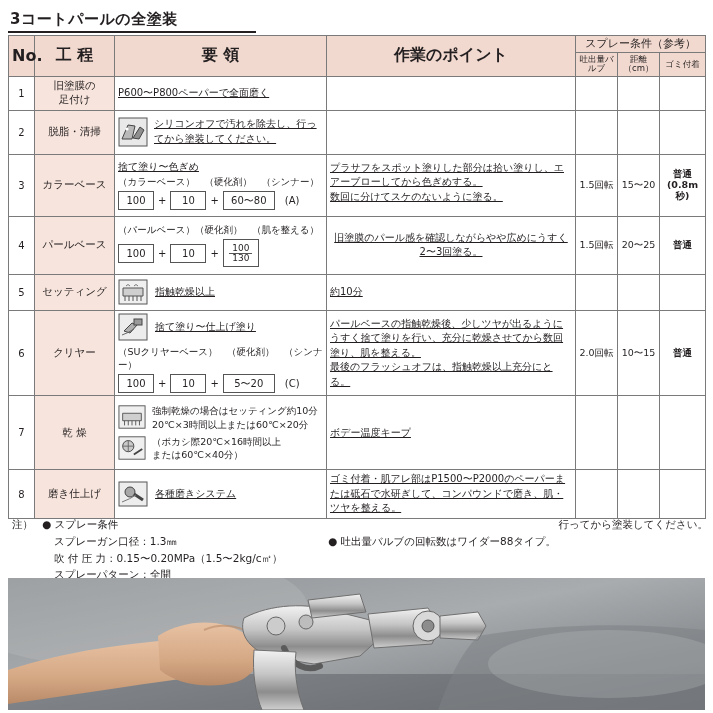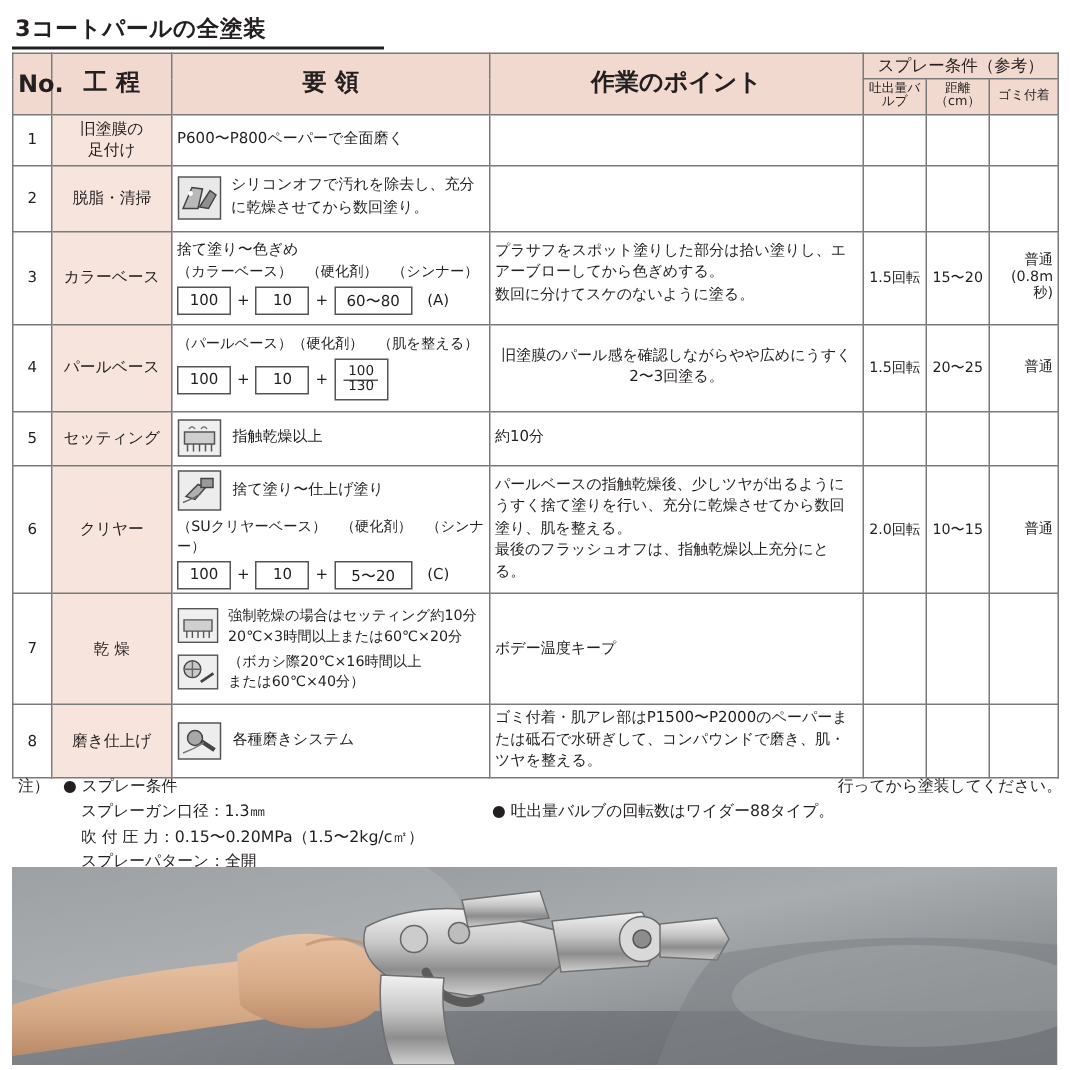--- a/index.html
+++ b/index.html
@@ -22,22 +22,22 @@
     font-size:10px;
   }
   table.main td,table.main th{
     border:1px solid #7a7a7a;padding:2px 3px;vertical-align:middle;
   }
   .hdr{background:#f2d9cf;text-align:center;font-weight:bold;font-size:16px;}
   .hdr-sub{background:#f2d9cf;text-align:center;font-size:8.5px;font-weight:normal;line-height:1.1;}
   .c-no{width:26px;text-align:center;font-size:10px;}
   .c-proc{width:80px;background:#f7e4dc;text-align:center;font-size:10.5px;}
   .c-small{width:38px;text-align:center;font-size:9.5px;}
-  .c-spd{width:46px;text-align:right;font-size:9.5px;line-height:1.15;}
-  .txt{line-height:1.45;font-size:10px;}
+  .c-spd{width:46px;text-align:center;font-size:9.5px;line-height:1.15;font-weight:bold;}
+  .txt{line-height:1.45;font-size:10px;text-decoration:underline;}
   .txt-s{line-height:1.4;font-size:9.5px;}
   .mix{display:flex;align-items:center;gap:4px;margin-top:3px;flex-wrap:wrap;}
   .box{
     border:1px solid #555;min-width:26px;height:17px;display:inline-flex;
     align-items:center;justify-content:center;font-size:10px;padding:0 4px;background:#fff;
   }
   .box.wide{min-width:42px;}
   .box.frac{height:24px;flex-direction:column;line-height:1.0;font-size:9px;padding:1px 4px;}
   .box.frac .num{border-bottom:1px solid #555;padding:0 3px;}
   .op{font-size:10px;}
@@ -103,21 +103,21 @@
       <td>
         <div class="iconcell">
           <span class="iconwrap">
             <svg width="30" height="30" viewBox="0 0 30 30">
               <rect x="1" y="1" width="28" height="28" fill="#e9e9e9" stroke="#555"></rect>
               <path d="M4 22 L10 8 L17 9 L14 22 Z" fill="#b9b9b9" stroke="#444"></path>
               <path d="M15 21 L22 10 L26 13 L21 22 Z" fill="#8f8f8f" stroke="#444"></path>
               <circle cx="9" cy="12" r="1.6" fill="#fff"></circle>
             </svg>
           </span>
-          <span class="txt" style="white-space:pre-line;">シリコンオフで汚れを除去し、充分に乾燥させてから数回塗り。</span>
+          <span class="txt" style="white-space:pre-line;">シリコンオフで汚れを除去し、行ってから塗装してください。</span>
         </div>
       </td>
       <td class="txt"></td>
       <td class="c-small"></td>
       <td class="c-small"></td>
       <td class="c-spd"></td>
     </tr>
 
     <tr style="height:62px;">
       <td class="c-no">3</td>

